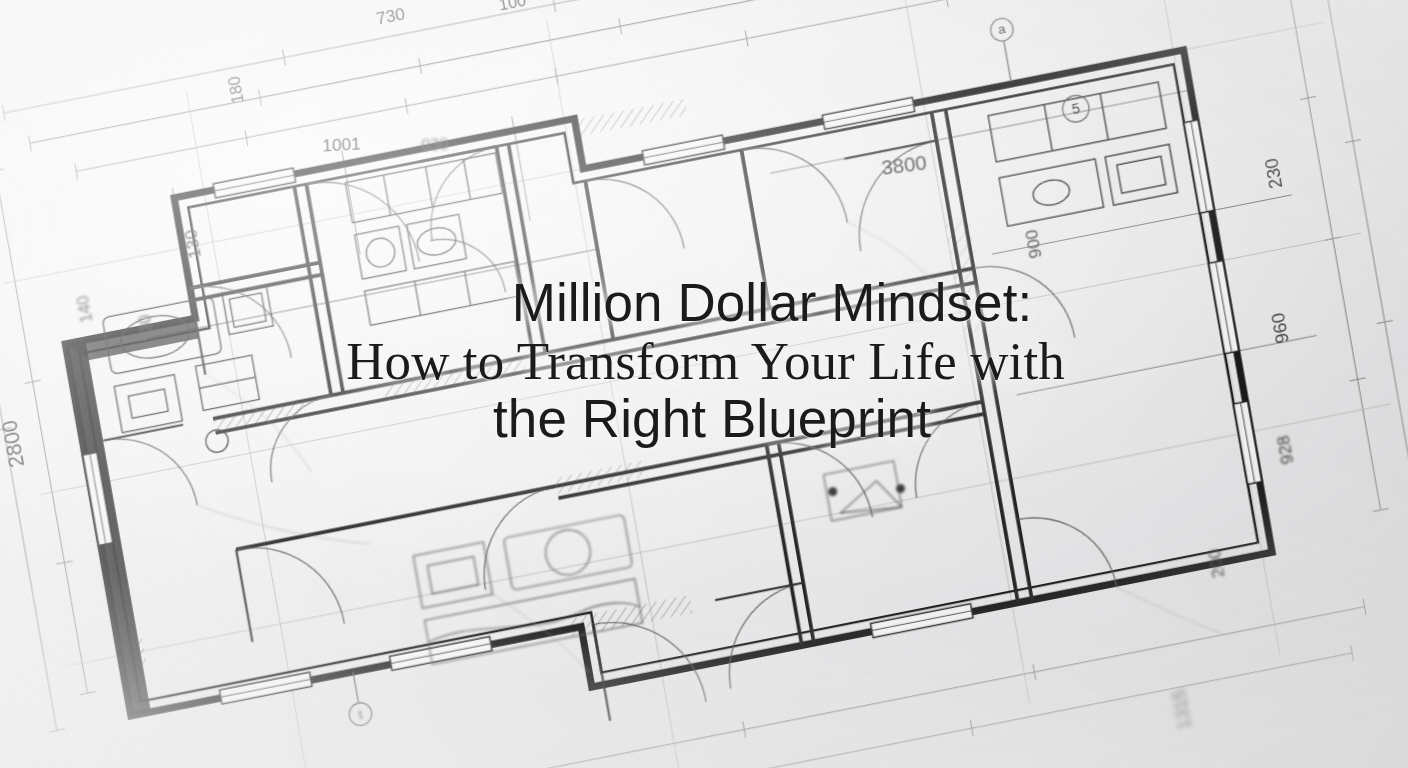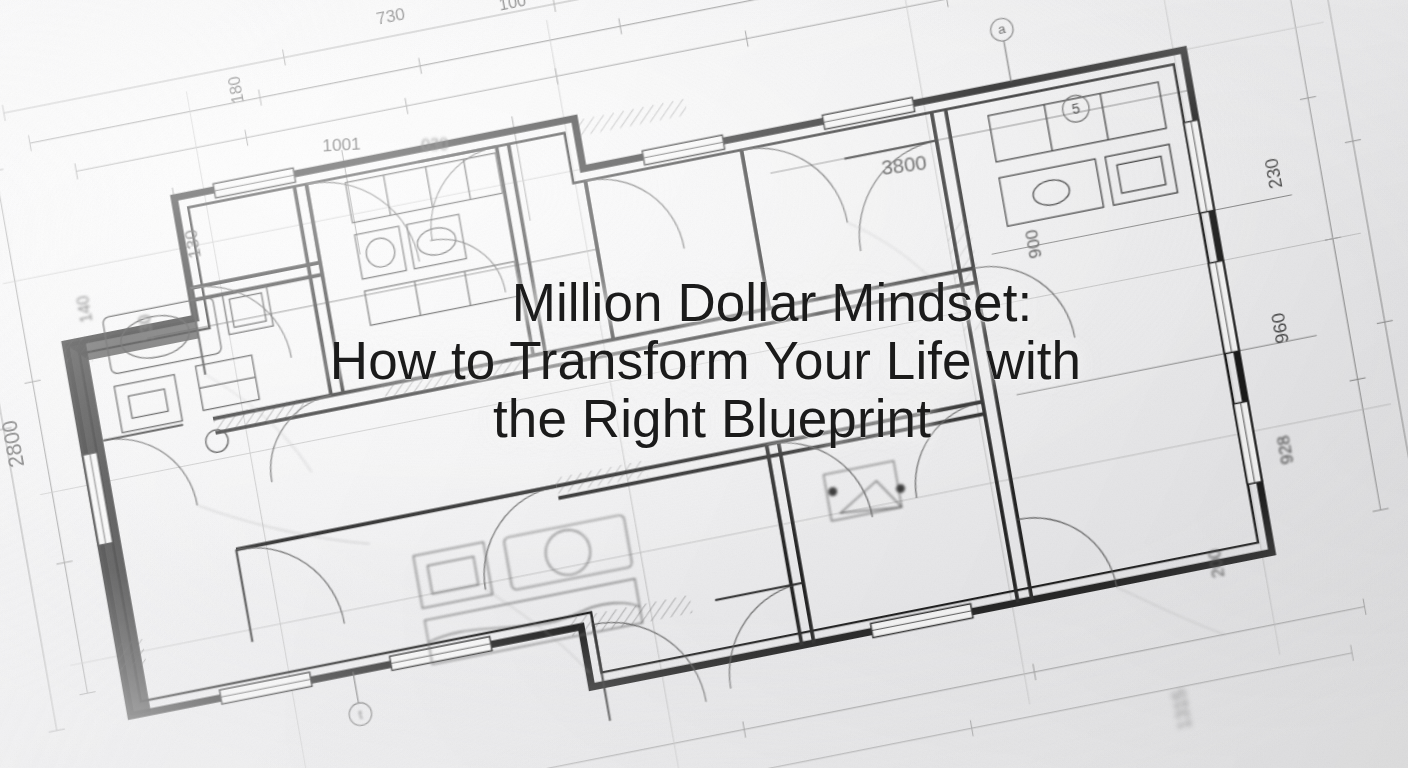--- a/index.html
+++ b/index.html
@@ -54,21 +54,21 @@
     display:block;
     color:#1b1b1b;
     font-family:"Liberation Sans", sans-serif;
     font-weight:400;
     font-size:53px;
     line-height:58px;
     letter-spacing:.1px;
     text-shadow:0 0 14px rgba(245,245,246,.95), 0 0 28px rgba(245,245,246,.85), 0 1px 0 rgba(255,255,255,.6);
   }
   #title .l1{ padding-left:136px; }
-  #title .l2{ padding-left:3px; }
+  #title .l2{ padding-left:3px;font-family:Liberation Serif, serif; }
   #title .l3{ padding-left:16px; }
 </style>
 </head>
 <body>
 
 <div id="stage">
 
   <div id="planwrap">
     <div id="plan">
       <svg viewBox="0 0 1560 980" xmlns="http://www.w3.org/2000/svg">

